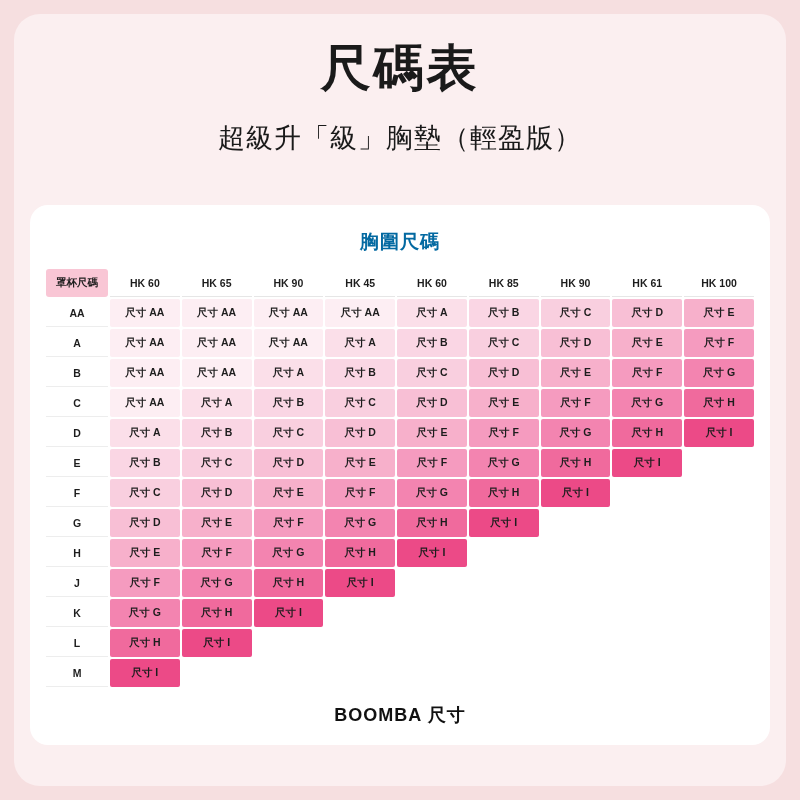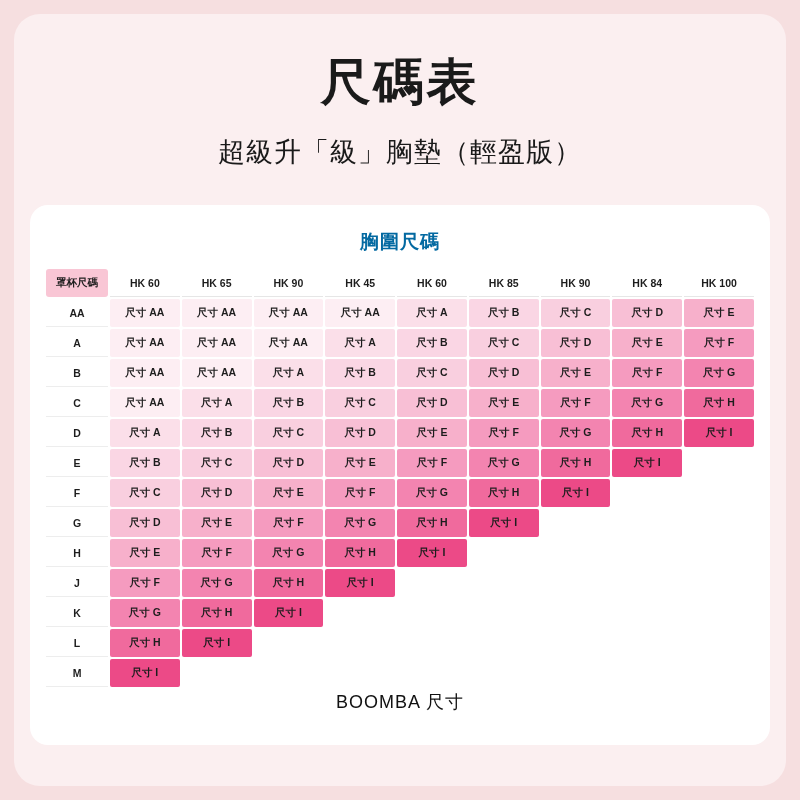--- a/index.html
+++ b/index.html
@@ -29,21 +29,21 @@
     border-radius: 26px;
     box-sizing: border-box;
     overflow: hidden;
   }
   .title {
     text-align: center;
     font-size: 50px;
     font-weight: bold;
     color: #1a1a1a;
     letter-spacing: 3px;
-    margin-top: 40px;
+    margin-top: 26px;
     line-height: 1.15;
   }
   .subtitle {
     text-align: center;
     font-size: 27px;
     color: #1a1a1a;
     margin-top: 22px;
     letter-spacing: 1px;
   }
   .card {
@@ -109,24 +109,24 @@
     font-size: 9.5px;
     font-weight: bold;
     border-radius: 2px;
   }
   .cell.empty {
     background: #ffffff;
   }
   .footer-note {
     text-align: center;
     font-size: 18px;
-    font-weight: normal;
+    font-weight: bold;
     color: #111;
     letter-spacing: 1px;
-    margin-top: 1px;
+    margin-top: 14px;
   }
 </style>
 </head>
 <body>
 
 <div class="page">
   <div class="inner">
 
     <div class="title">尺碼表</div>
     <div class="subtitle">超級升「級」胸墊（輕盈版）</div>
@@ -138,21 +138,21 @@
         <thead>
           <tr>
             <th class="corner-cell">罩杯尺碼</th>
           <th class="col-head">HK 60</th>
               <th class="col-head">HK 65</th>
               <th class="col-head">HK 90</th>
               <th class="col-head">HK 45</th>
               <th class="col-head">HK 60</th>
               <th class="col-head">HK 85</th>
               <th class="col-head">HK 90</th>
-              <th class="col-head">HK 84</th>
+              <th class="col-head">HK 61</th>
               <th class="col-head">HK 100</th>
             </tr>
         </thead>
         <tbody>
             <tr>
               <td class="row-head">AA</td>
               <td class="cell" style="background: rgb(253, 238, 243);">尺寸 AA</td>
               <td class="cell" style="background: rgb(253, 238, 243);">尺寸 AA</td>
               <td class="cell" style="background: rgb(253, 238, 243);">尺寸 AA</td>
               <td class="cell" style="background: rgb(253, 238, 243);">尺寸 AA</td>

